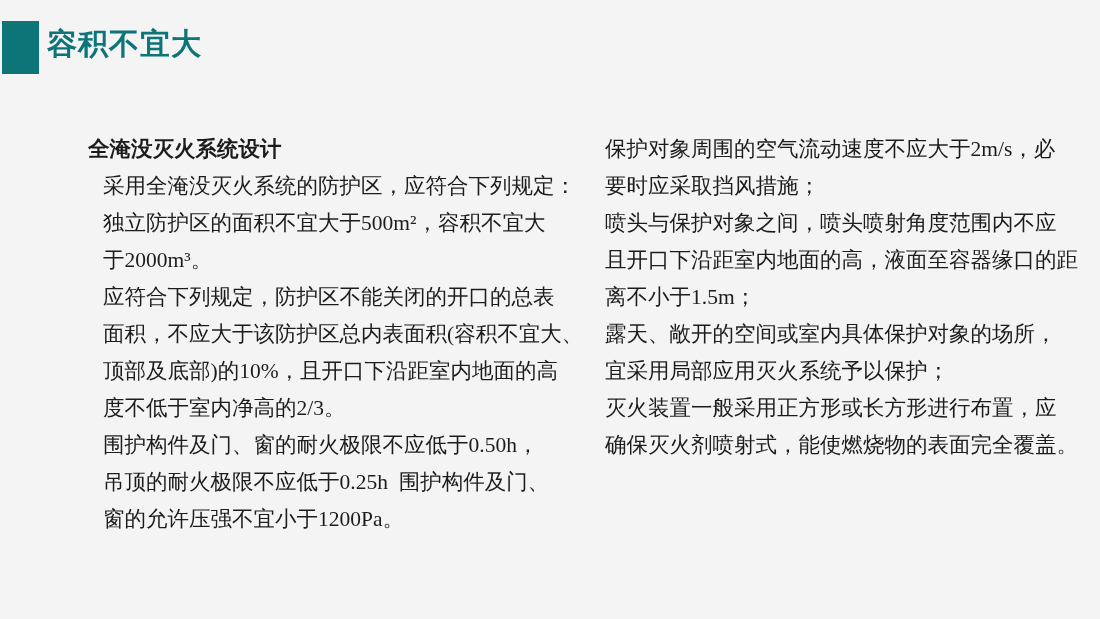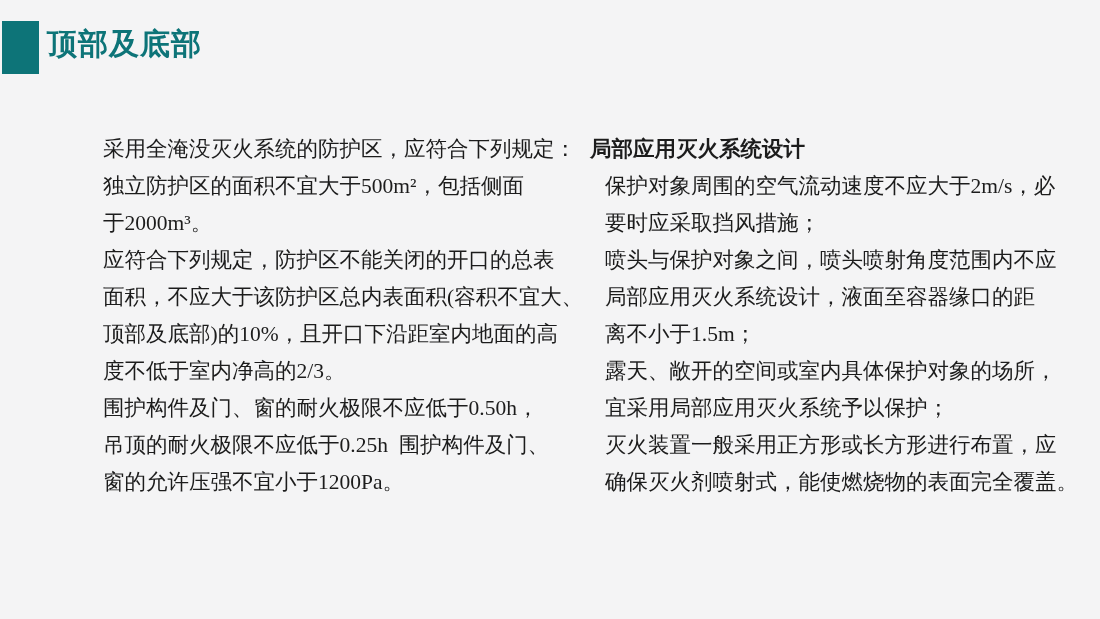--- a/index.html
+++ b/index.html
@@ -48,45 +48,45 @@
   }
   .line { white-space: pre; margin-left: 15px; }
 </style>
 </head>
 <body>
 
 <div class="slide">
 
   <header>
     <span class="accent-square"></span>
-    <h1 class="title">顶部及底部</h1>
+    <h1 class="title">容积不宜大</h1>
   </header>
 
   <section class="col col-left">
+    <div class="heading">全淹没灭火系统设计</div>
     <div class="lines">
         <div class="line">采用全淹没灭火系统的防护区，应符合下列规定：</div>
-        <div class="line">独立防护区的面积不宜大于500m²，包括侧面</div>
+        <div class="line">独立防护区的面积不宜大于500m²，容积不宜大</div>
         <div class="line">于2000m³。</div>
         <div class="line">应符合下列规定，防护区不能关闭的开口的总表</div>
         <div class="line">面积，不应大于该防护区总内表面积(容积不宜大、</div>
         <div class="line">顶部及底部)的10%，且开口下沿距室内地面的高</div>
         <div class="line">度不低于室内净高的2/3。</div>
         <div class="line">围护构件及门、窗的耐火极限不应低于0.50h，</div>
         <div class="line">吊顶的耐火极限不应低于0.25h  围护构件及门、</div>
         <div class="line">窗的允许压强不宜小于1200Pa。</div>
       </div>
   </section>
 
   <section class="col col-right">
-    <div class="heading">局部应用灭火系统设计</div>
     <div class="lines">
         <div class="line">保护对象周围的空气流动速度不应大于2m/s，必</div>
         <div class="line">要时应采取挡风措施；</div>
         <div class="line">喷头与保护对象之间，喷头喷射角度范围内不应</div>
-        <div class="line">局部应用灭火系统设计，液面至容器缘口的距</div>
+        <div class="line">且开口下沿距室内地面的高，液面至容器缘口的距</div>
         <div class="line">离不小于1.5m；</div>
         <div class="line">露天、敞开的空间或室内具体保护对象的场所，</div>
         <div class="line">宜采用局部应用灭火系统予以保护；</div>
         <div class="line">灭火装置一般采用正方形或长方形进行布置，应</div>
         <div class="line">确保灭火剂喷射式，能使燃烧物的表面完全覆盖。</div>
       </div>
   </section>
 
 </div>
 

